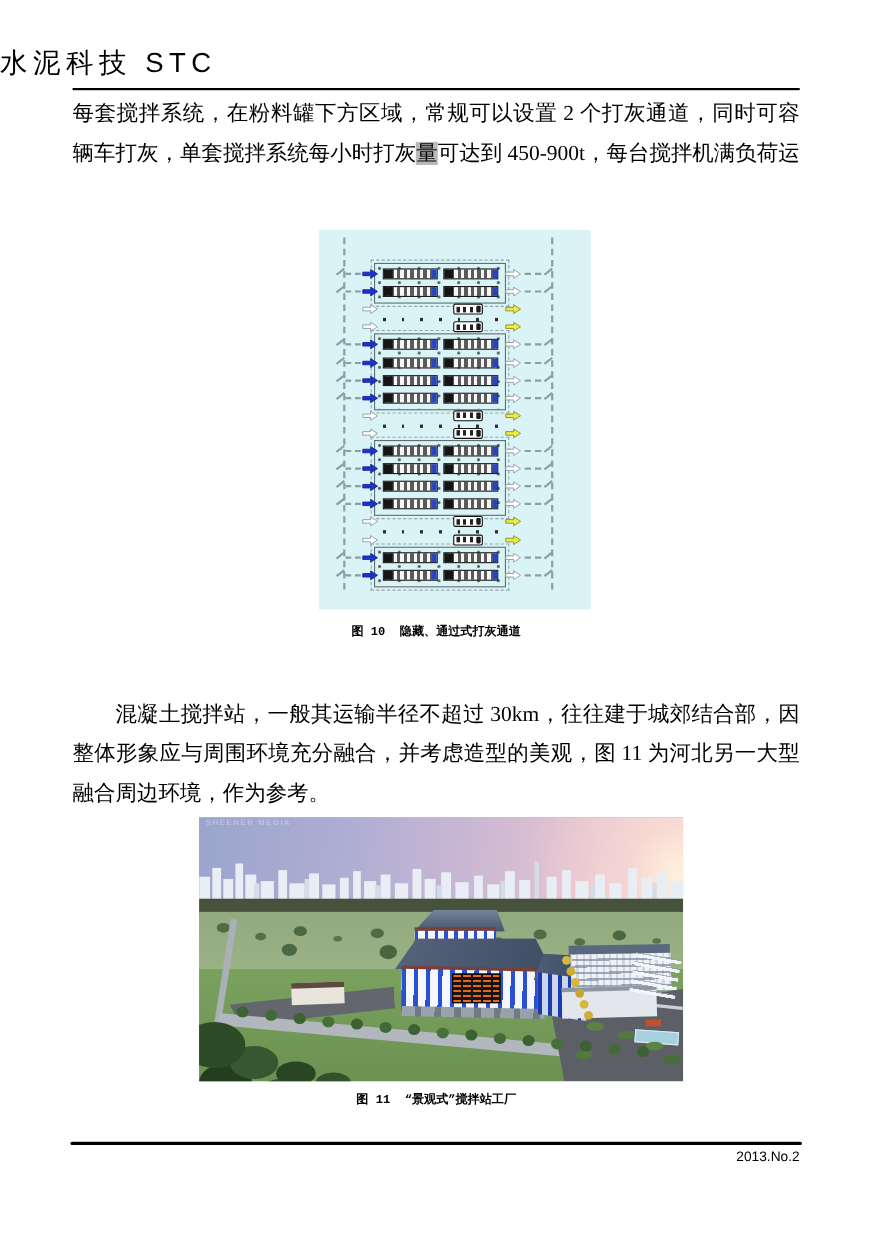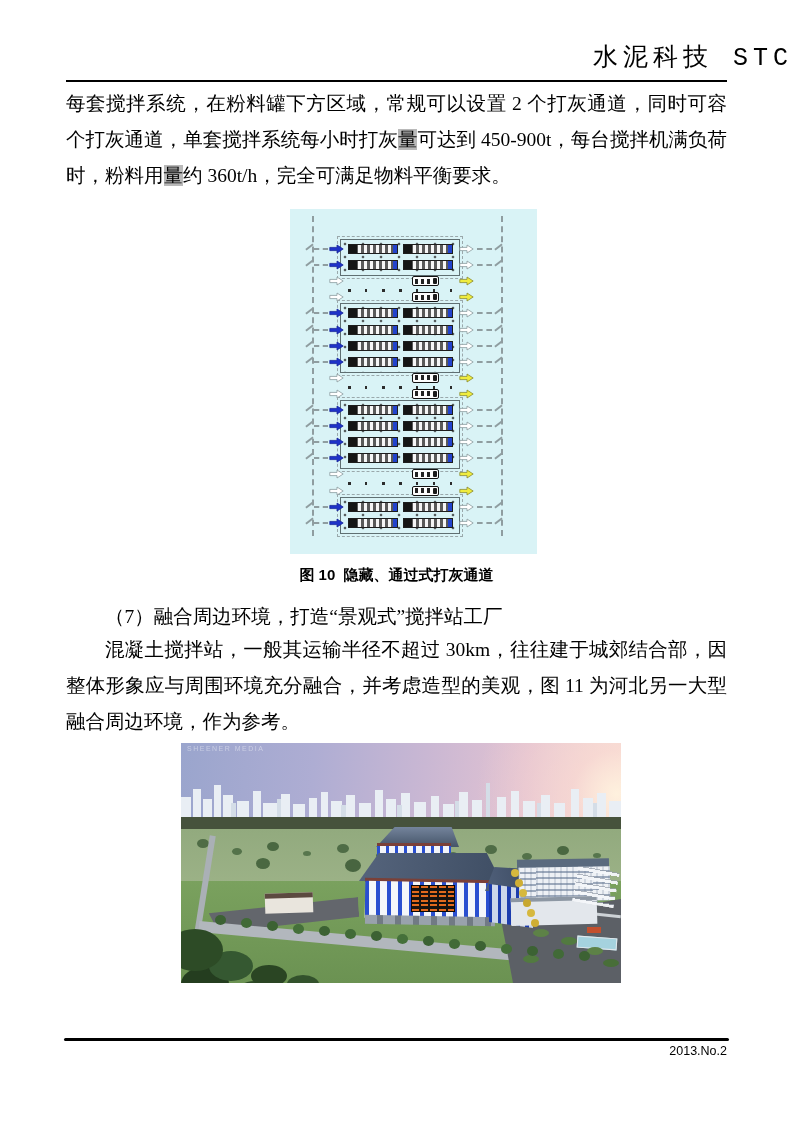--- a/index.html
+++ b/index.html
@@ -3,36 +3,36 @@
 <meta charset="utf-8">
 <style>
   html,body { margin:0; padding:0; background:#e9e9e9; }
   .page {
     position:relative; width:793px; height:1122px; margin:0 auto;
     background:#ffffff; overflow:hidden;
     font-family:"Liberation Serif","DejaVu Serif",serif; color:#000;
   }
   
   .hdr-title {
-    position:absolute; left:0; top:40px; width:793px; text-align:right;
-    font-size:25px; letter-spacing:5px; font-family:Liberation Mono, monospace;
+    position:absolute; left:0; top:40px; width:793px; text-align:left;
+    font-size:25px; letter-spacing:5px; font-family:Liberation Sans, sans-serif;
   }
   .hdr-rule { position:absolute; left:66px; top:80px; width:661px; height:2px; background:#000; }
   
   .para { position:absolute; left:66px; width:661px; font-size:19.5px; line-height:36px; }
   .tline { text-align:justify; text-align-last:justify; white-space:pre-wrap; height:36px; overflow:hidden; }
   .tline.last { text-align-last:left; }
   .tline.indent { text-indent:39px; }
   .hl { background:#b9b9b9; }
   .heading { position:absolute; left:66px; width:661px; font-size:19.5px; line-height:30px; padding-left:39px; box-sizing:border-box; }
   
   .caption {
     position:absolute; left:0; width:793px; text-align:center;
-    font-family:Liberation Sans, sans-serif; font-weight:bold;
-    font-size:15px; white-space:pre;
+    font-family:Liberation Mono, monospace; font-weight:bold;
+    font-size:11px; white-space:pre;
   }
   
   .ftr-rule { position:absolute; left:64px; top:1038px; width:665px; height:2.5px; background:#000; border-radius:2px; }
   .ftr-page { position:absolute; left:0; top:1044px; width:793px; text-align:center;
     font-family:"Liberation Sans","DejaVu Sans",sans-serif; font-size:12.5px; }
   .ftr-issue { position:absolute; right:66px; top:1044px;
     font-family:"Liberation Sans","DejaVu Sans",sans-serif; font-size:12.5px; }
   
   .fig10 { position:absolute; left:290px; top:209px; width:247px; height:345px; background:#d9f3f6; overflow:hidden; }
   .f10vline { position:absolute; top:7px; height:320px; border-left:2px dashed #8f9da0; }
@@ -119,22 +119,21 @@
 </head>
 <body>
 
 <div class="page">
 
   <div class="hdr-title">水泥科技 STC</div>
   <div class="hdr-rule"></div>
 
   <div class="para" style="top:86px">
     <div class="tline"><span>每套搅拌系统，在粉料罐下方区域，常规可以设置 2 个打灰通道，同时可容纳 2-4</span></div>
-    <div class="tline"><span>个打灰通道，单套搅拌系统每小时打灰</span><span class="hl">量</span><span>可达到 450-900t，每台搅拌机满负荷运行</span></div>
-    <div class="tline last"><span>时，粉料用</span><span class="hl">量</span><span>约 360t/h，完全可满足物料平衡要求。</span></div>
+    <div class="tline"><span>辆车打灰，单套搅拌系统每小时打灰</span><span class="hl">量</span><span>可达到 450-900t，每台搅拌机满负荷运行</span></div>
   </div>
 
   <div class="fig10">
     <div class="f10vline" style="left:22px"></div>
     <div class="f10vline" style="left:211px"></div>
     <div>
         <div class="f10rect" style="top: 30px; height: 35.1px;"></div>
         <div class="f10rect" style="top: 94.4px; height: 67.3px;"></div>
         <div class="f10rect" style="top: 191px; height: 67.3px;"></div>
         <div class="f10rect" style="top: 287.6px; height: 35.1px;"></div>
@@ -360,21 +359,20 @@
           <span class="arr" style="left:169px"><svg width="15" height="10" viewBox="0 0 15 10">
               <path d="M0.8 3.4 H8 V1 L14.2 5 8 9 V6.6 H0.8 Z" fill="#ffffff" stroke="#8a9a9e" stroke-width="0.8"></path>
             </svg></span>
           <i class="dashR"></i>
           <i class="tickR"></i>
         </div>
       </div>
   </div>
   <div class="caption" style="top:566px">图 10  隐藏、通过式打灰通道</div>
 
-  <div class="heading" style="top:602px">（7）融合周边环境，打造“景观式”搅拌站工厂</div>
 
   <div class="para" style="top:632px">
     <div class="tline indent"><span>混凝土搅拌站，一般其运输半径不超过 30km，往往建于城郊结合部，因此其</span></div>
     <div class="tline"><span>整体形象应与周围环境充分融合，并考虑造型的美观，图 11 为河北另一大型搅拌</span></div>
     <div class="tline last"><span>融合周边环境，作为参考。</span></div>
   </div>
 
   <div class="fig11">
     <div class="f11-sky"></div>
     <svg class="f11-skyline" width="440" height="38" viewBox="0 0 440 38">
@@ -447,17 +445,18 @@
     <div class="f11-annex"></div>
     <div class="f11-ytrees"></div>
     <div class="f11-cars"></div>
     <div class="f11-pool"></div>
     <div class="f11-gate"></div>
     <div class="f11-shrubs"></div>
     <div class="f11-rtrees"></div>
     <div class="f11-big-trees"></div>
     <div class="f11-watermark">SHEENER MEDIA</div>
   </div>
+  <div class="caption" style="top:992px">图 11  “景观式”搅拌站工厂</div>
 
   <div class="ftr-rule"></div>
   <div class="ftr-issue">2013.No.2</div>
 
 </div>
 
 </body></html>

